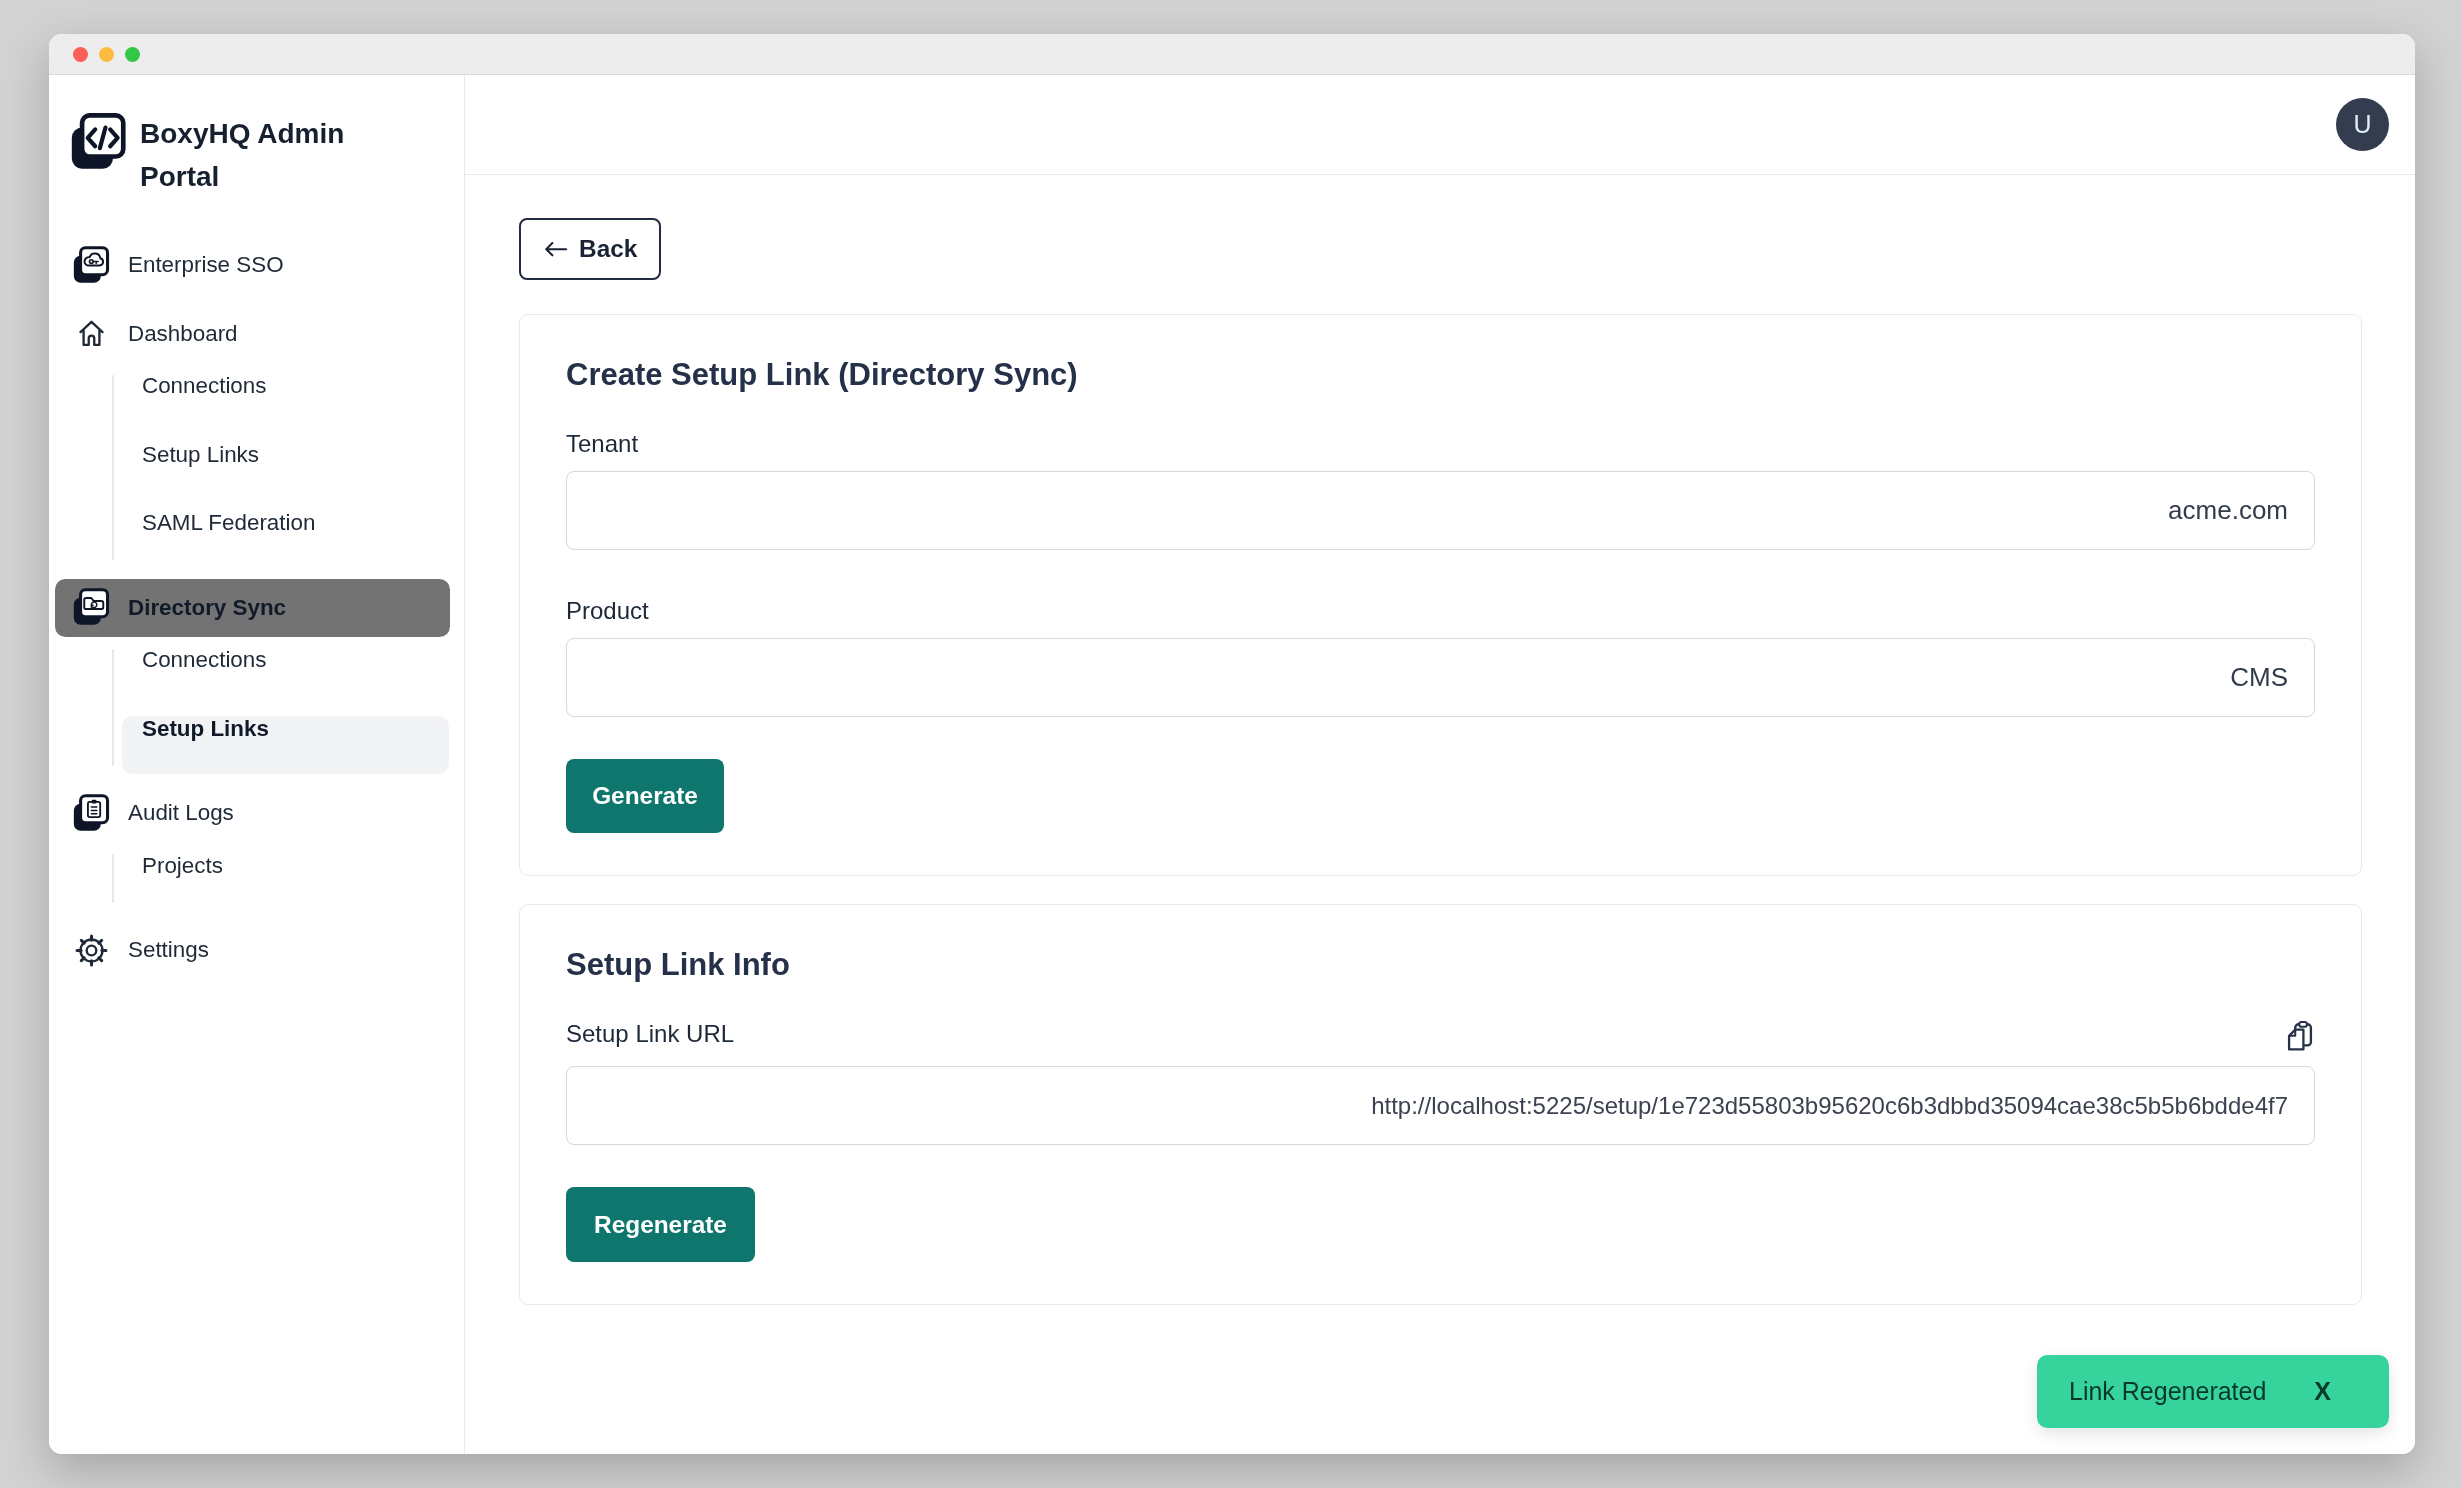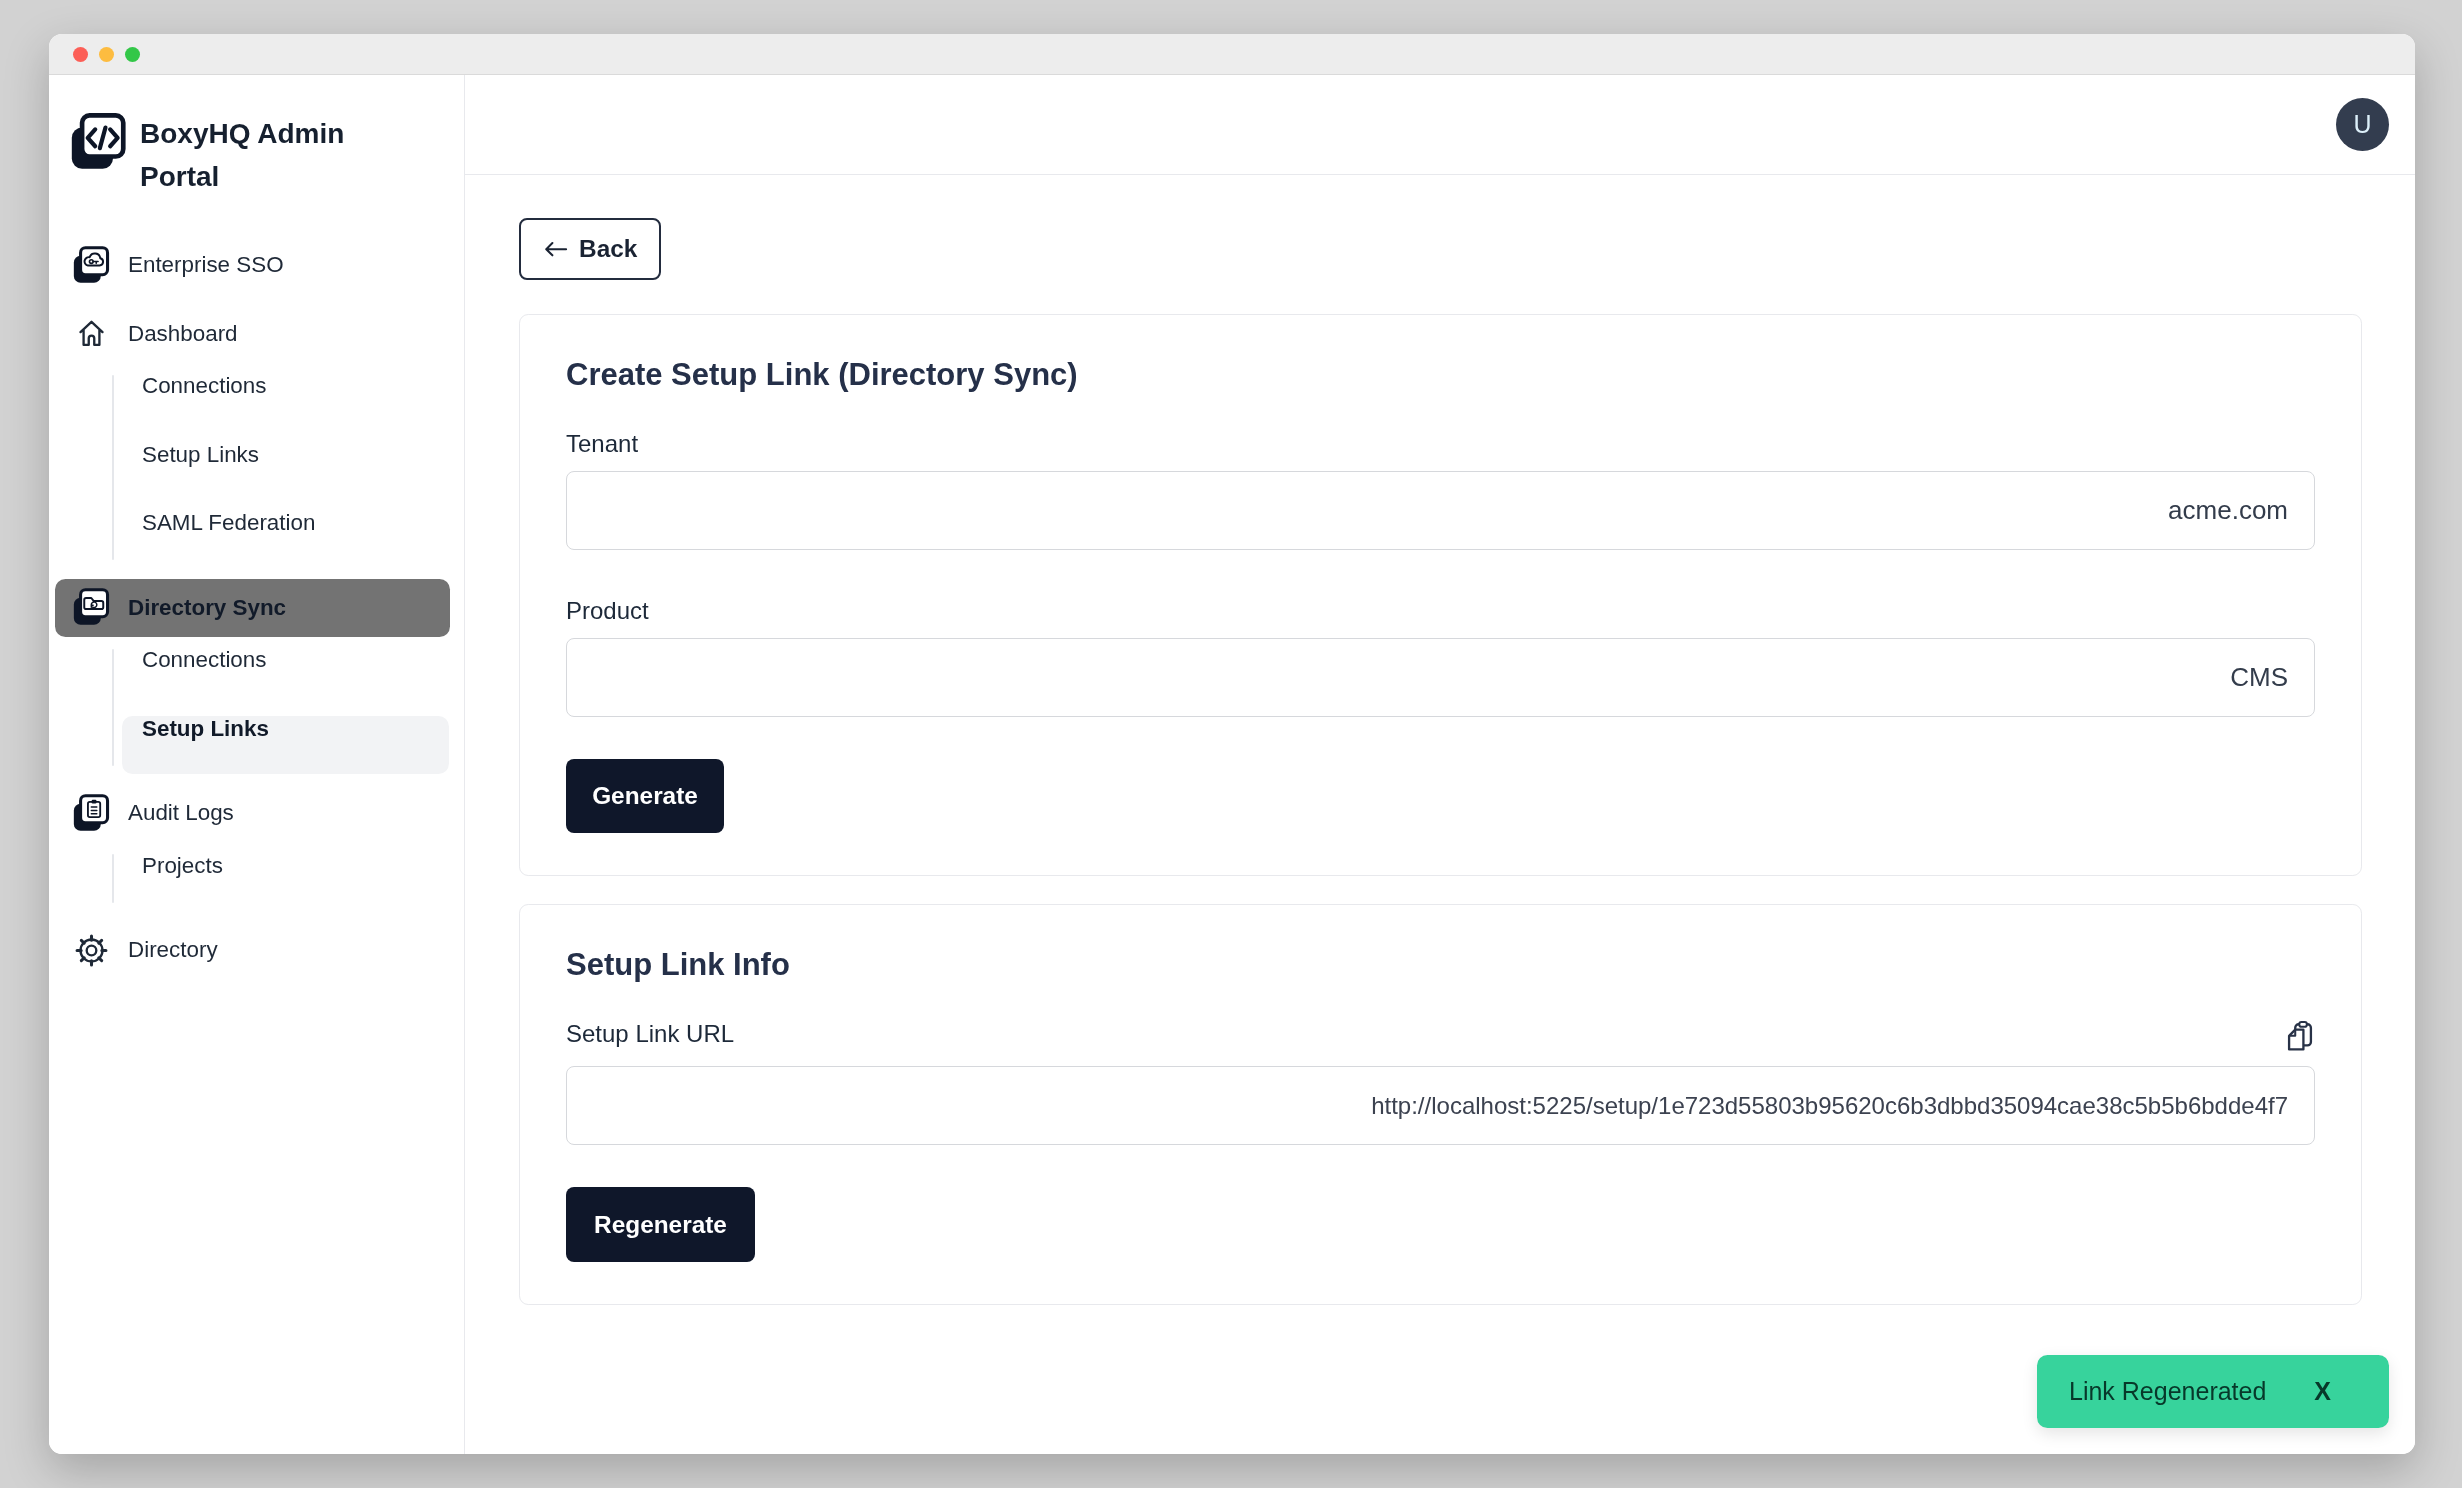--- a/index.html
+++ b/index.html
@@ -43,21 +43,21 @@
               color:#1a2333; margin-bottom:34px; cursor:pointer; font-family:inherit; }
   .card { border:1.3px solid #e8e9ed; border-radius:9.2px; padding:42px 46px; background:#fff; }
   .card + .card { margin-top:28px; }
   .card-title { font-size:31px; font-weight:700; color:#253049; margin-bottom:37px; }
   .field-label { font-size:24px; font-weight:500; color:#1d2939; margin-bottom:13px; }
   .label-row { display:flex; justify-content:space-between; margin-bottom:13px; }
   .label-row .field-label { margin-bottom:0; }
   .tinput { width:100%; height:79px; border:1.3px solid #d6d8dc; border-radius:8px; font-size:26px; color:#333c4b;
             padding:0 26px; background:#fff; font-family:inherit;text-align:right; }
   .field-gap { height:47px; }
-  .btn { background:#0f172a; color:#ffffff; border:none; border-radius:8px; font-size:24.4px; font-weight:600;
+  .btn { background:#0f766e; color:#ffffff; border:none; border-radius:8px; font-size:24.4px; font-weight:600;
          font-family:inherit; cursor:pointer; }
   .gen { width:158px; height:74px; margin-top:42px; }
   .regen { width:189px; height:75px; margin-top:42px; }
   .copy-btn { background:none; border:none; cursor:pointer; padding:0; line-height:0; }
 
   .toast { position:absolute; right:26px; bottom:26px; width:352px; height:73px; background:#37d39c;
            border-radius:10.5px; display:flex; align-items:center; justify-content:space-between;
            padding:0 58px 0 32px; color:#07382a; font-size:25px; box-shadow:0 5.3px 16px rgba(0,0,0,.10); }
   .toast-close { background:none; border:none; font-family:inherit; font-size:25px; font-weight:600;
                  color:#07382a; cursor:pointer; }
@@ -164,21 +164,21 @@
         </div>
 
         <div class="nav-row">
           <span class="icon-slot">
             <svg width="33" height="33" viewBox="0 0 48 48">
               <circle cx="24" cy="24" r="16" fill="none" stroke="#1f2937" stroke-width="3.4"></circle>
               <circle cx="24" cy="24" r="7" fill="none" stroke="#1f2937" stroke-width="3.4"></circle>
               <path d="M24 3 v6 M24 39 v6 M3 24 h6 M39 24 h6 M9.2 9.2 l4.2 4.2 M34.6 34.6 l4.2 4.2 M38.8 9.2 l-4.2 4.2 M13.4 34.6 l-4.2 4.2" stroke="#1f2937" stroke-width="4.4" stroke-linecap="round"></path>
             </svg>
           </span>
-          <span>Directory</span>
+          <span>Settings</span>
         </div>
 
       </div>
     </div>
 
     <div class="main">
 
       <div class="mheader">
         <div class="avatar">U</div>
       </div>

